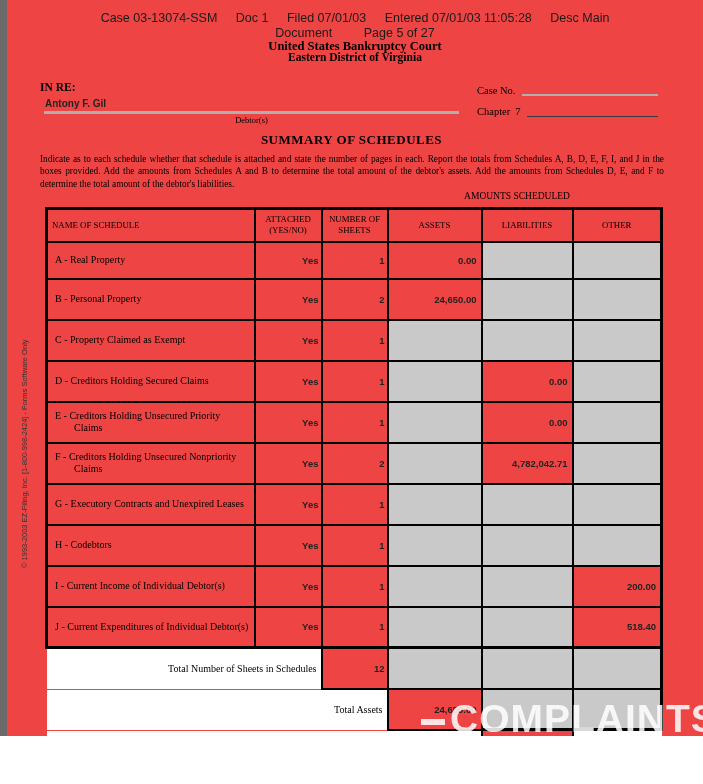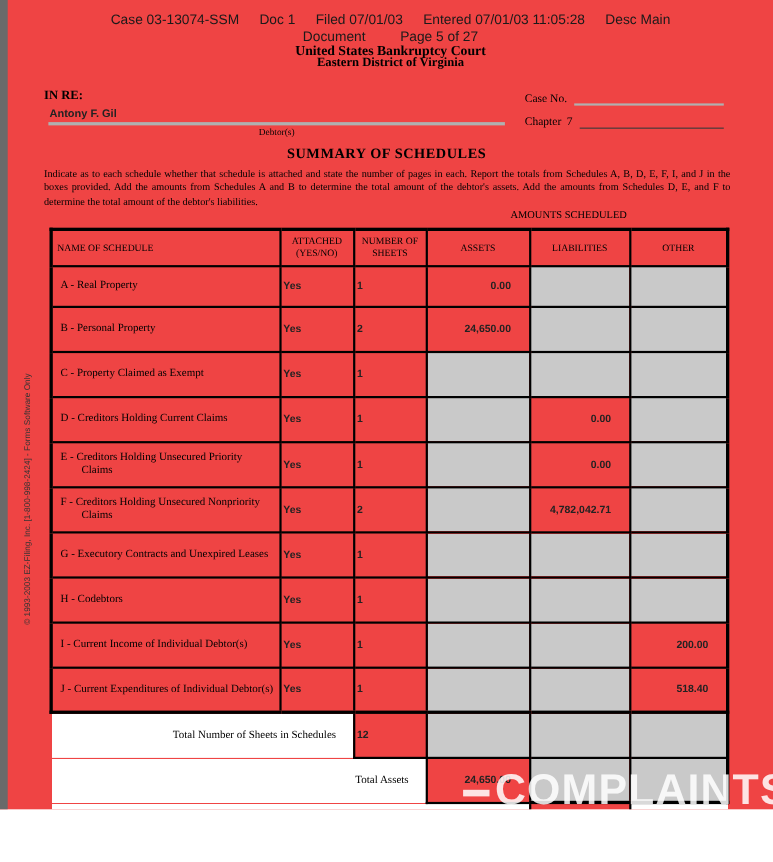--- a/index.html
+++ b/index.html
@@ -41,26 +41,26 @@
   
   table.schedules{position:absolute;left:45px;top:207px;border-collapse:collapse;table-layout:fixed;}
   .schedules td{border:2px solid #000;padding:0 2px;font-size:10px;vertical-align:middle;overflow:hidden;}
   .schedules td.hd{font-size:8.8px;text-align:center;line-height:1.25;padding:2px;}
   .schedules td.hd.name-h{text-align:left;padding-left:4px;}
   .schedules tr.hdr{height:33px;}
   .schedules tr.data{height:41px;}
   .schedules tr.rowA{height:37px;}
   .schedules tr.tot{height:41px;}
   .schedules td.name{text-align:left;padding:2px 4px 2px 26px;text-indent:-19px;line-height:1.25;}
-  .schedules td.ctr{text-align:left;font-family:"Liberation Sans",sans-serif;font-weight:bold;
+  .schedules td.ctr{text-align:right;font-family:"Liberation Sans",sans-serif;font-weight:bold;
                     font-size:9.5px;color:#222;margin-top:12px;}
-  .schedules td.amt{text-align:right;padding-right:16px;font-family:"Liberation Sans",sans-serif;
+  .schedules td.amt{text-align:right;padding-right:4px;font-family:"Liberation Sans",sans-serif;
                     font-weight:bold;font-size:9.5px;color:#222;}
   .schedules td.gray{background:#c9c9c9;}
-  .schedules td.lbl{border:none;text-align:right;padding-right:15px;font-size:10px;background:#fff;}
+  .schedules td.lbl{border:none;text-align:right;padding-right:4px;font-size:10px;background:#fff;}
   .schedules td.plain{border:none;background:#fff;}
   .schedules td.bt{border-top-width:3px;}
   .schedules td.bl{border-left-width:3px;}
   .schedules td.br{border-right-width:3px;}
   .schedules td.bb{border-bottom-width:3px;}
 
   
   .watermark{position:absolute;left:421px;top:697px;font-family:"Liberation Sans",sans-serif;
              font-weight:bold;font-size:39px;letter-spacing:1px;color:rgba(255,255,255,0.85);
              white-space:nowrap;z-index:5;}
@@ -152,21 +152,21 @@
     </tr>
     <tr class="data">
       <td class="name bl">C - Property Claimed as Exempt</td>
       <td class="ctr">Yes</td>
       <td class="ctr">1</td>
       <td class="gray"></td>
       <td class="gray"></td>
       <td class="gray br"></td>
     </tr>
     <tr class="data">
-      <td class="name bl">D - Creditors Holding Current Claims</td>
+      <td class="name bl">D - Creditors Holding Secured Claims</td>
       <td class="ctr">Yes</td>
       <td class="ctr">1</td>
       <td class="gray"></td>
       <td class="amt">0.00</td>
       <td class="gray br"></td>
     </tr>
     <tr class="data">
       <td class="name bl">E - Creditors Holding Unsecured Priority Claims</td>
       <td class="ctr">Yes</td>
       <td class="ctr">1</td>

